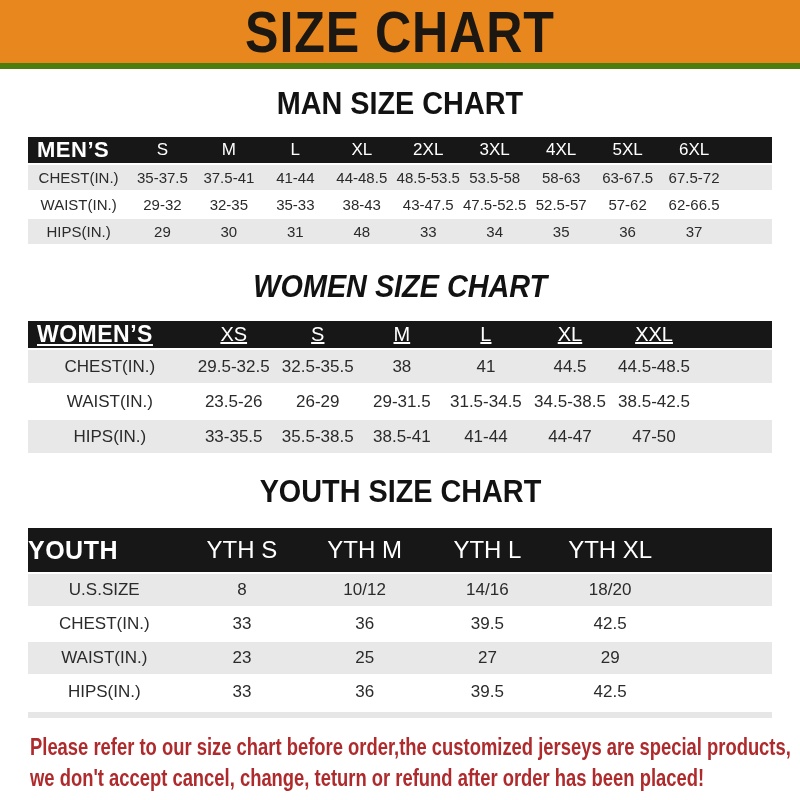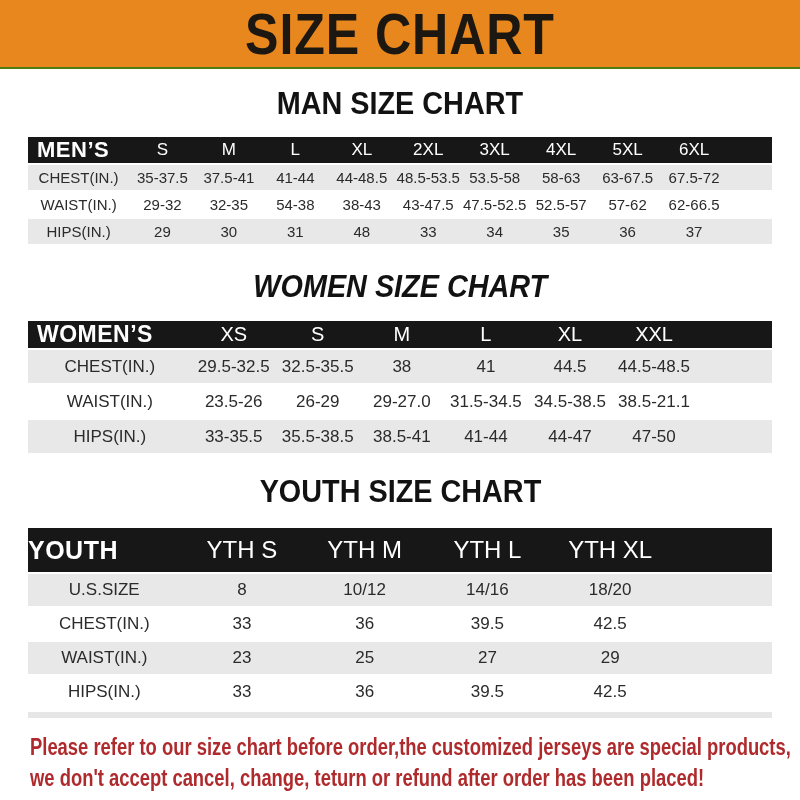--- a/index.html
+++ b/index.html
@@ -10,21 +10,21 @@
     width:800px; height:800px;
     margin:0 auto;
     background:#ffffff;
     overflow:hidden;
   }
 
   
   .banner {
     height:69px;
     background:#E8871D;
-    border-bottom:2px solid #4d7c0f;
+    border-bottom:6px solid #4d7c0f;
     display:flex; align-items:center; justify-content:center;
   }
   .banner-title {
     display:inline-block;
     font-size:57px;
     font-weight:800;
     color:#1c1710;
     letter-spacing:1px;
     transform:scaleX(0.88);
     transform-origin:center;
@@ -84,21 +84,21 @@
   .tbl-men col.c-data  { width:8.93%; }
   .tbl-men col.c-fill  { width:6%; }
   .tbl-men thead th { height:25px; font-size:17px; }
   .tbl-men thead th.label-cell { font-size:22px; padding-left:9px; }
   .tbl-men tbody td { height:25px; font-size:15px; }
 
   
   .tbl-women col.c-label { width:22%; }
   .tbl-women col.c-data  { width:11.3%; }
   .tbl-women col.c-fill  { width:10.2%; }
-  .tbl-women thead th { height:23px; font-size:20px; }
+  .tbl-women thead th { height:23px; font-size:20px;text-decoration:underline; }
   .tbl-women thead th.label-cell { font-size:23px; padding-left:9px; }
   .tbl-women tbody td { height:33px; font-size:17px; }
   .wrap-women { margin-top:14px; }
 
   
   .tbl-youth col.c-label { width:20.5%; }
   .tbl-youth col.c-data  { width:16.5%; }
   .tbl-youth col.c-fill  { width:13.5%; }
   .tbl-youth thead th { height:44px; font-size:24px; }
   .tbl-youth thead th.label-cell { font-size:25px; }
@@ -179,21 +179,21 @@
             <td>53.5-58</td>
             <td>58-63</td>
             <td>63-67.5</td>
             <td>67.5-72</td>
             <td></td>
           </tr>
           <tr>
             <td class="label-cell">WAIST(IN.)</td>
             <td>29-32</td>
             <td>32-35</td>
-            <td>54-38</td>
+            <td>35-33</td>
             <td>38-43</td>
             <td>43-47.5</td>
             <td>47.5-52.5</td>
             <td>52.5-57</td>
             <td>57-62</td>
             <td>62-66.5</td>
             <td></td>
           </tr>
           <tr>
             <td class="label-cell">HIPS(IN.)</td>
@@ -247,24 +247,24 @@
             <td>38</td>
             <td>41</td>
             <td>44.5</td>
             <td>44.5-48.5</td>
             <td></td>
           </tr>
           <tr>
             <td class="label-cell">WAIST(IN.)</td>
             <td>23.5-26</td>
             <td>26-29</td>
-            <td>29-27.0</td>
+            <td>29-31.5</td>
             <td>31.5-34.5</td>
             <td>34.5-38.5</td>
-            <td>38.5-21.1</td>
+            <td>38.5-42.5</td>
             <td></td>
           </tr>
           <tr>
             <td class="label-cell">HIPS(IN.)</td>
             <td>33-35.5</td>
             <td>35.5-38.5</td>
             <td>38.5-41</td>
             <td>41-44</td>
             <td>44-47</td>
             <td>47-50</td>

